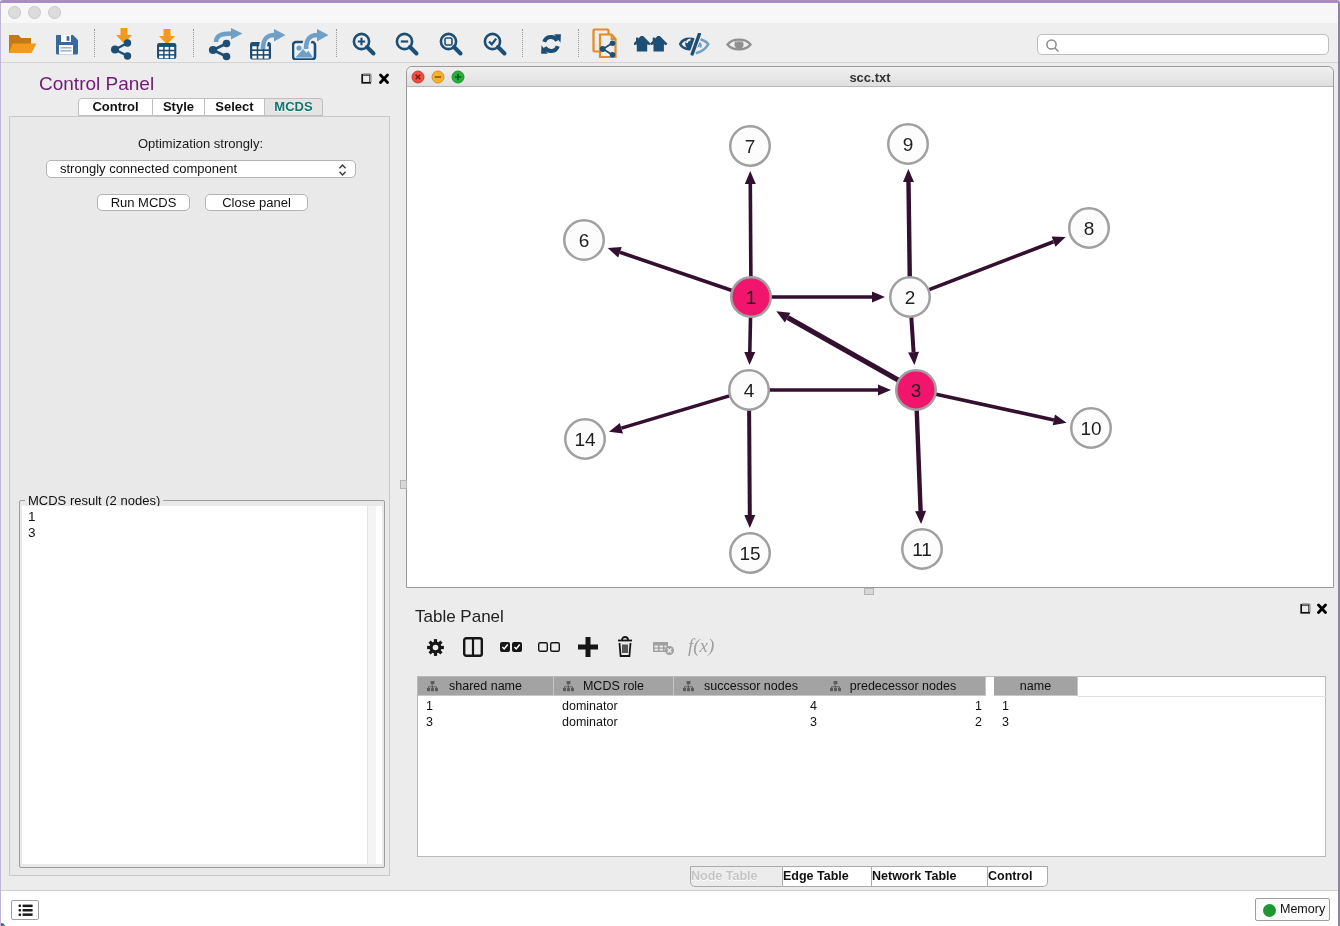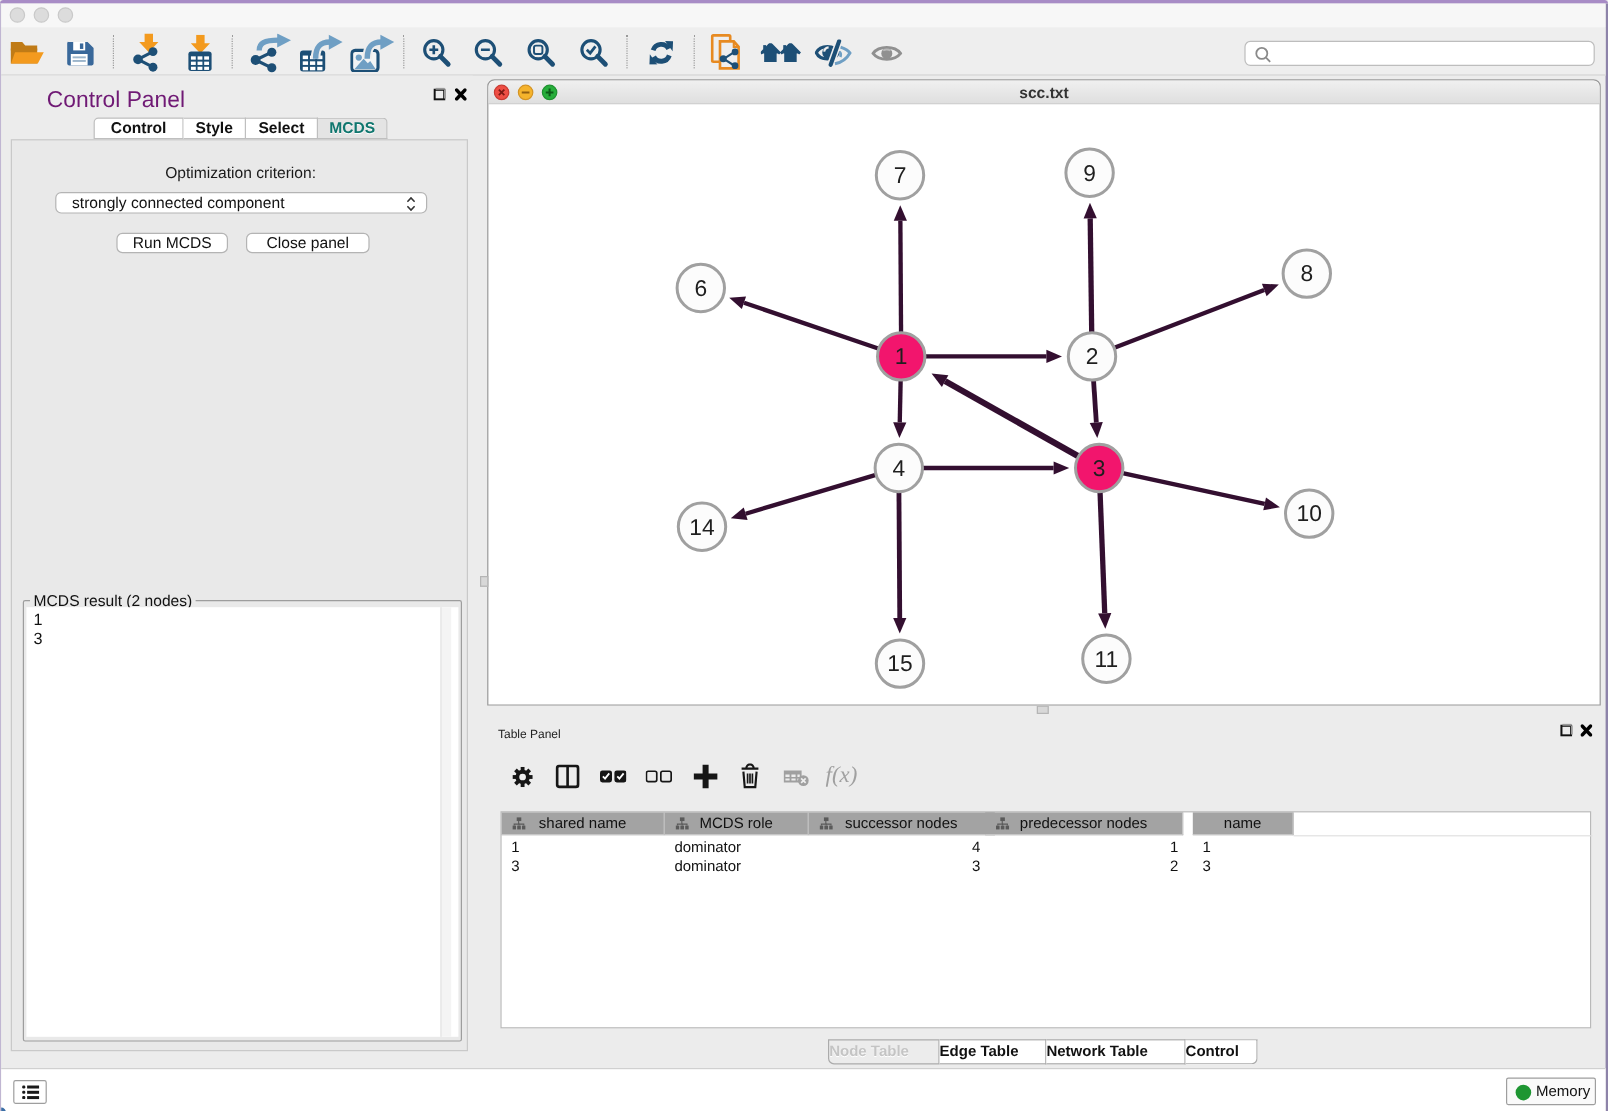--- a/index.html
+++ b/index.html
@@ -28,21 +28,21 @@
   #fieldset { left:9px; top:383px; width:366px; height:368px; border:1px solid #9d9d9d; border-radius:2px; }
   #fs-legend { position:absolute; left:5px; top:-8px; background:#e9e9e9; padding:0 3px; font-size:13px; color:#111; }
   #fs-white { position:absolute; left:2px; top:5px; width:360px; height:358px; background:#fff; }
   #fs-scroll { position:absolute; right:6px; top:0px; width:9px; height:358px; background:#f4f4f4; border-left:1px solid #e3e3e3;}
   
   #netwin { left:406px; top:66px; width:928px; height:522px; background:#fff; border:1px solid #9a9a9a; border-radius:6px 6px 0 0; }
   #net-titlebar { position:absolute; left:0; top:0; width:926px; height:20px; background:linear-gradient(#f0f0f0,#dfdfdf); border-bottom:1px solid #b7b7b7; border-radius:6px 6px 0 0; }
   #net-title { position:absolute; left:0; top:3px; width:926px; text-align:center; font-size:13px; font-weight:700; color:#333; }
   
   #tpanel { left:406px; top:600px; width:933px; height:290px; }
-  #tp-title { left:9px; top:7px; font-size:10px; color:#222; }
+  #tp-title { left:9px; top:7px; font-size:17px; color:#222; }
   #ttable { position:absolute; left:11px; top:76px; width:909px; height:181px; background:#fff; border:1px solid #b9b9b9; }
   .thtree { position:absolute; left:9px; top:4px; }
   .th { position:absolute; top:0; height:19px; background:#a3a3a3; border-right:1px solid #c6c6c6; border-bottom:1px solid #c6c6c6; font-size:12.5px; color:#111; text-align:center; line-height:18px; }
   .td { position:absolute; font-size:12.5px; color:#111; height:16px; line-height:16px; }
   .ttab { position:absolute; top:0; height:21px; background:#fff; border:1px solid #ababab; font-size:12.5px; font-weight:700; color:#111; line-height:19px; }
   
   #statusbar { left:1px; top:890px; width:1337px; height:36px; background:#ffffff; border-top:1px solid #d0d0d0; }
   #listbtn { position:absolute; left:10px; top:9px; width:28px; height:20px; background:#fff; border:1px solid #9e9e9e; border-radius:2px; }
   #membtn { position:absolute; left:1254px; top:7px; width:75px; height:23px; background:#fafafa; border:1px solid #9e9e9e; border-radius:2px; font-size:12.5px; color:#111; line-height:21px; padding-left:24px; }
   #memdot { position:absolute; left:7px; top:4.5px; width:13px; height:13px; border-radius:50%; background:#1e9632; }
@@ -230,21 +230,21 @@
       <path d="M2,1 h7.5 M9.8,1.5 v7.5" stroke="#9a9a9a" stroke-width="1.6"></path>
     </svg>
   <svg style="position:absolute; left:378px; top:10px;" width="10" height="11" viewBox="0 0 10 11">
       <path d="M1.5,2 L8.5,9.5 M8.5,2 L1.5,9.5" stroke="#000" stroke-width="2.8" stroke-linecap="round"></path>
     </svg>
   <div class="tab" style="left:77px; width:75px; border-radius:4px 0 0 0;">Control</div>
   <div class="tab" style="left:152px; width:52px; border-left:none;">Style</div>
   <div class="tab" style="left:204px; width:60px; border-left:none;">Select</div>
   <div class="tab" style="left:264px; width:58px; border-left:none; border-radius:0 4px 0 0; background:#e4e4e4; color:#0f766e; text-shadow:0 1px 0 #fff;">MCDS</div>
   <div id="cp-content" class="abs">
-    <div id="optlabel" class="abs">Optimization criterion:</div>
+    <div id="optlabel" class="abs">Optimization strongly:</div>
     <div id="selbox" class="abs">strongly connected component
       <svg style="position:absolute; right:8px; top:3px;" width="9" height="12" viewBox="0 0 9 12">
           <path d="M1.5 4.2 L4.5 1 L7.5 4.2" fill="none" stroke="#333" stroke-width="1.3"></path>
           <path d="M1.5 7.8 L4.5 11 L7.5 7.8" fill="none" stroke="#333" stroke-width="1.3"></path>
         </svg>
     </div>
     <div class="btn" style="left:87px; width:93px;">Run MCDS</div>
     <div class="btn" style="left:195px; width:103px;">Close panel</div>
     <div id="fieldset" class="abs">
       <div id="fs-legend">MCDS result (2 nodes)</div>

